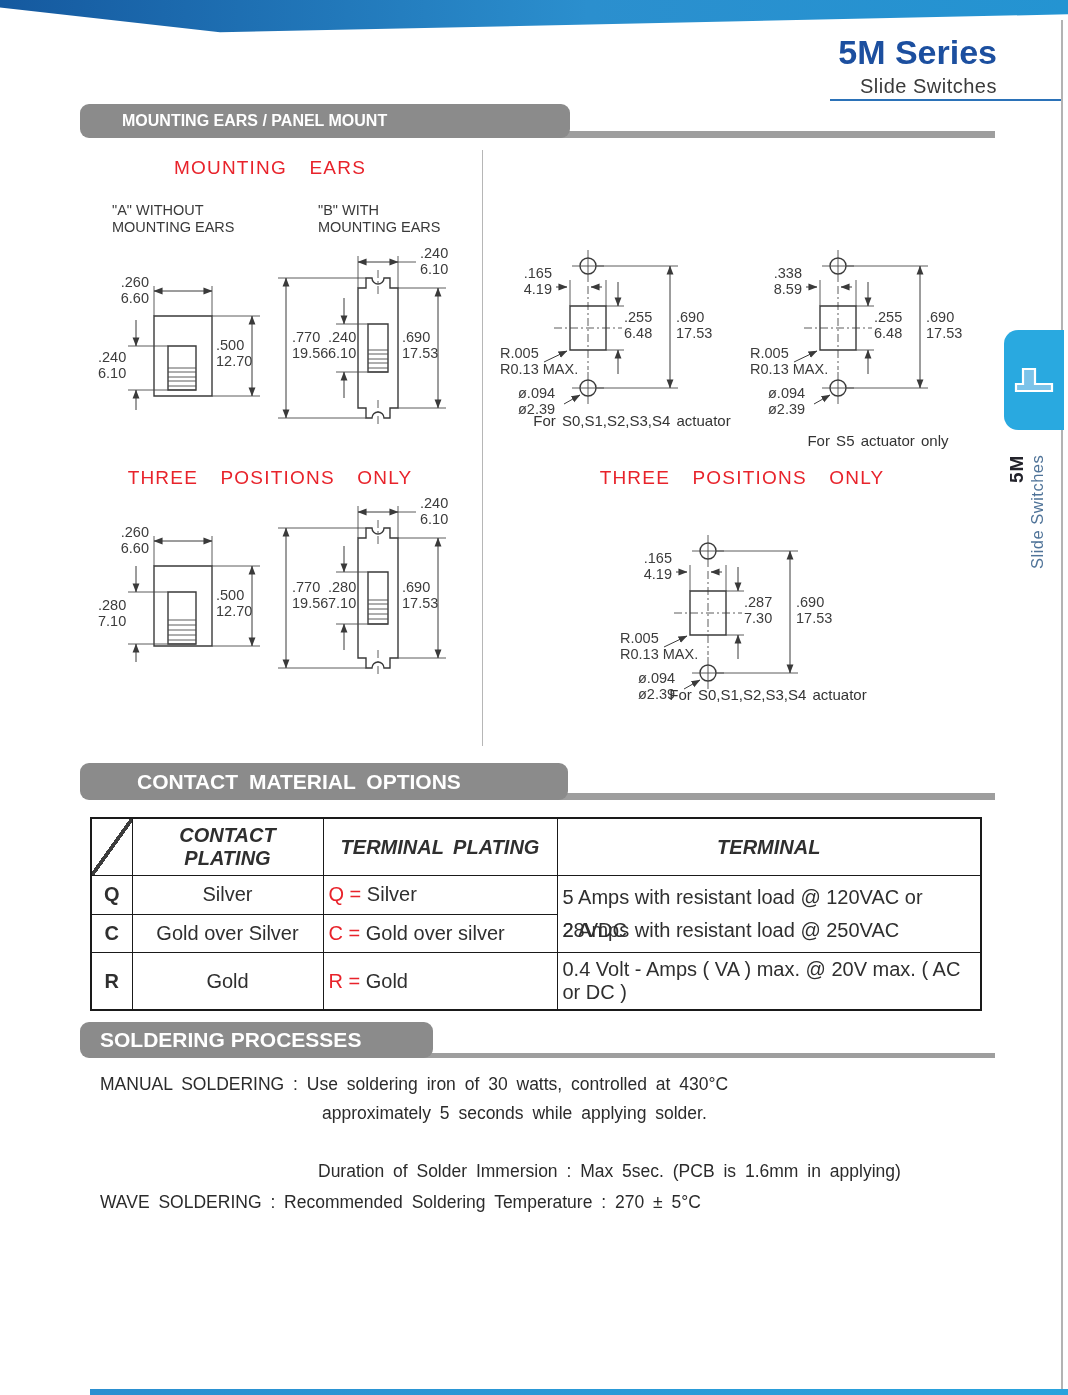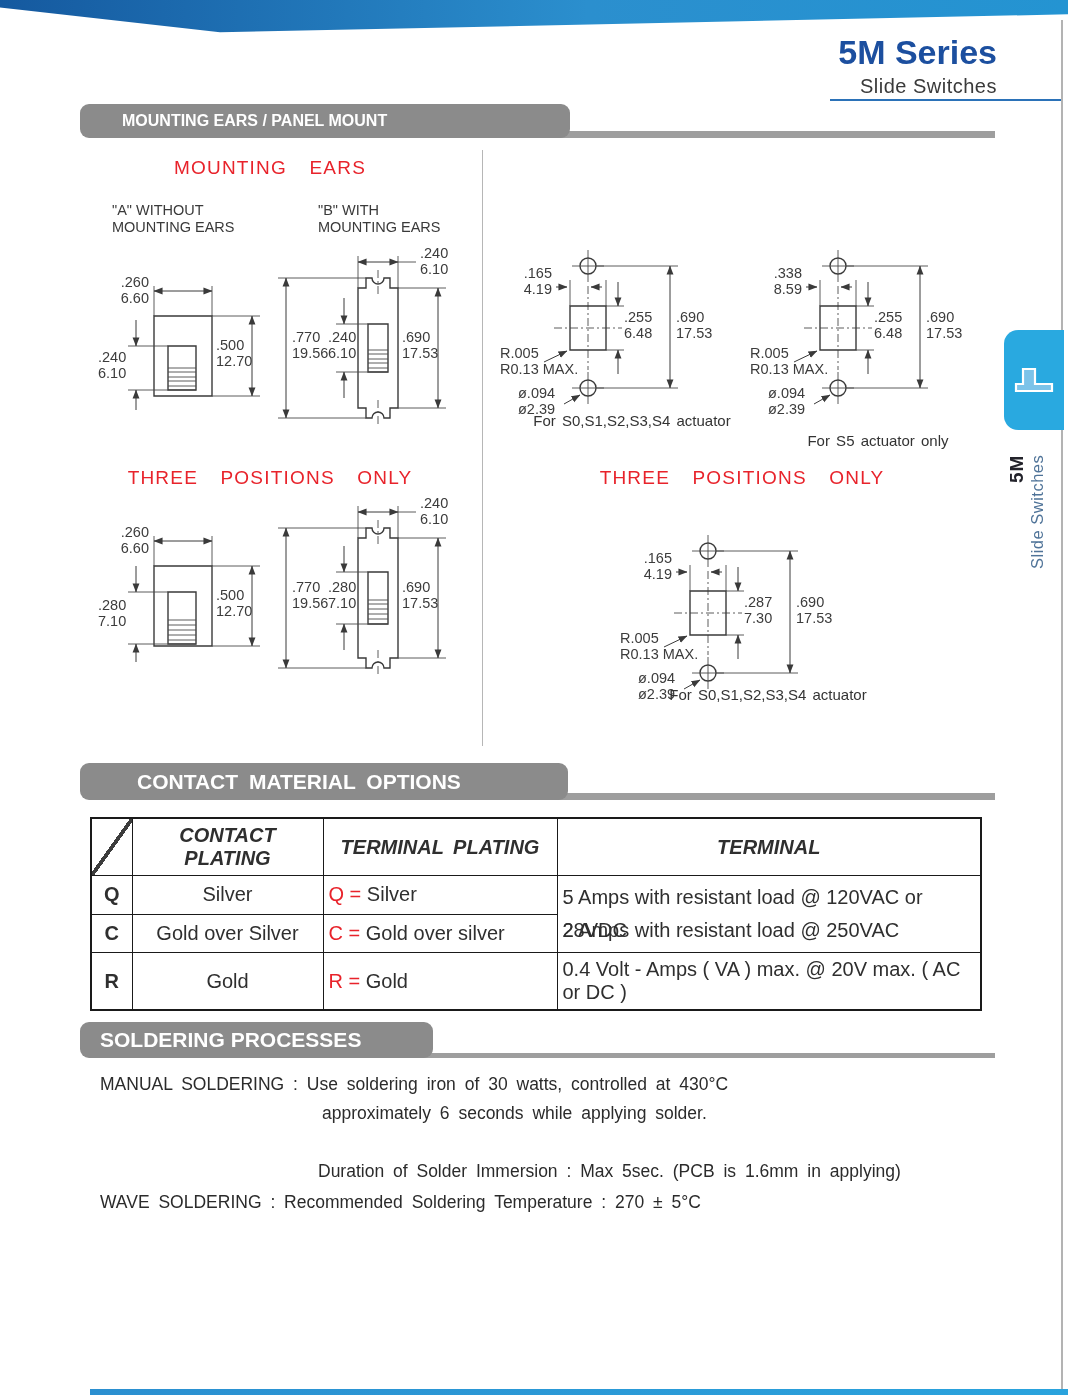--- a/index.html
+++ b/index.html
@@ -386,21 +386,21 @@
       <td class="tcell"><span class="tkey">R = </span><span>Gold</span></td>
       <td class="rcell">0.4 Volt - Amps ( VA ) max. @ 20V max. ( AC or DC )</td>
     </tr>
   </tbody>
     </table>
 
   <div class="gext ext3"></div>
   <div class="gbar bar3">SOLDERING PROCESSES</div>
 
   <div class="sold" style="left:100px;top:1074px;">MANUAL SOLDERING : Use soldering iron of 30 watts, controlled at 430°C</div>
-  <div class="sold" style="left:322px;top:1103px;">approximately 6 seconds while applying solder.</div>
+  <div class="sold" style="left:322px;top:1103px;">approximately 5 seconds while applying solder.</div>
   <div class="sold" style="left:100px;top:1192px;">WAVE SOLDERING : Recommended Soldering Temperature : 270 ± 5°C</div>
   <div class="sold" style="left:318px;top:1161px;">Duration of Solder Immersion : Max 5sec. (PCB is 1.6mm in applying)</div>
 
   <div class="side-tab">
     <svg width="42" height="30" viewBox="0 0 42 30">
       <path d="M3,19 L10,19 L10,4 L22,4 L22,19 L39,19 L39,26 L3,26 Z" fill="#7cc3e9" stroke="#ffffff" stroke-width="2.2" stroke-linejoin="miter"></path>
     </svg>
   </div>
   <div class="vtext v5m">5M</div>
   <div class="vtext vslide">Slide Switches</div>

